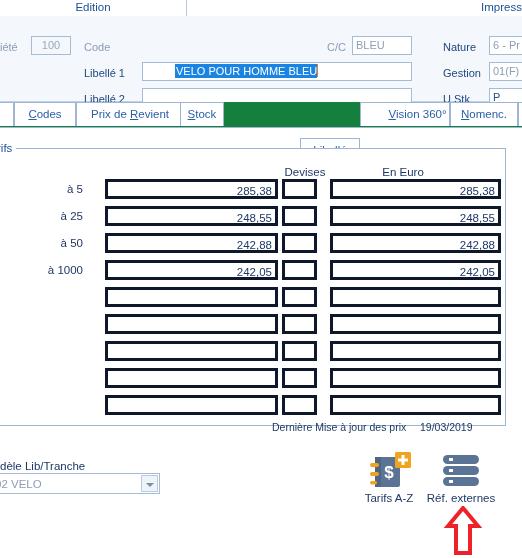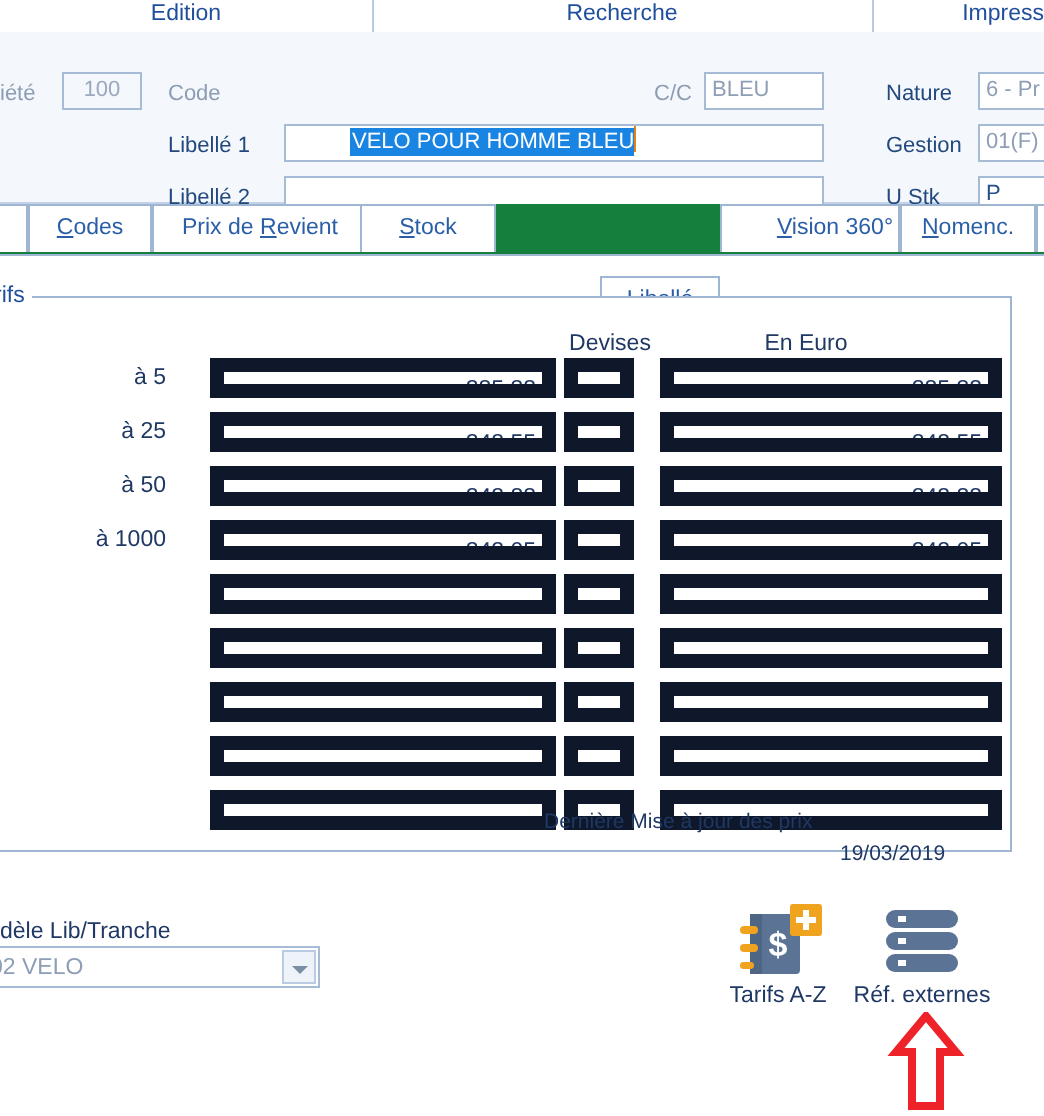--- a/index.html
+++ b/index.html
@@ -141,21 +141,21 @@
   .row-label {
     position: absolute;
     font-size: 11.5px;
     color: #1f3864;
     white-space: nowrap;
     text-align: right;
   }
   .cell {
     position: absolute;
     box-sizing: border-box;
-    border: 7px solid #0f172a;
+    border: 3px solid #0f172a;
     background: #ffffff;
     height: 20px;
     line-height: 18px;
     font-size: 11.5px;
     color: #1f3864;
     text-align: right;
     padding: 0 3px;
     overflow: hidden;
     white-space: nowrap;
   }
@@ -232,21 +232,20 @@
 
   .arrow-annot {
     position: absolute;
   }
 </style>
 </head>
 <body>
 
 <div class="ribbon-header">
   <div class="ribbon-cell sep-right" style="left:0px;width:186px;">Edition</div>
-  <div class="ribbon-cell sep-right" style="left:186px;width:250px;">Recherche</div>
   <div class="ribbon-cell" style="left:436px;width:86px;text-align:right;">Impress</div>
 </div>
 
 <div class="form-panel">
 
   <div class="fld-label muted" style="left:0px; top:24px;">iété</div>
   <div class="fld-box disabled" style="left:31px; top:20px; width:40px; text-align:center;">100</div>
 
   <div class="fld-label muted" style="left:84px; top:24px;">Code</div>
 
@@ -272,21 +271,21 @@
 <div class="tabbar">
   <div class="tab active" style="left:-28px; width:42px;">
     
   </div>
   <div class="tab" style="left:14px; width:62px;">
     <u>C</u><span>odes</span>
   </div>
   <div class="tab" style="left:76px; width:108px;">
     <span>Prix de </span><u>R</u><span>evient</span>
   </div>
-  <div class="tab" style="left:180px; width:68px;">
+  <div class="tab" style="left:180px; width:44px;">
     <u>S</u><span>tock</span>
   </div>
   <div class="tab" style="left:300px; width:60px;margin-top:36px;">
     <span>Li</span><u>b</u><span>ellé</span>
   </div>
   <div class="tab" style="left:360px; width:90px;padding-left:25px;">
     <u>V</u><span>ision 360°</span>
   </div>
   <div class="tab" style="left:450px; width:68px;">
     <u>N</u><span>omenc.</span>
@@ -335,21 +334,21 @@
   <div class="cell" style="left:343px; top:192px; width:171px;"></div>
 
   <div class="cell" style="left:118px; top:219px; width:173px;"></div>
   <div class="cell" style="left:295px; top:219px; width:35px;"></div>
   <div class="cell" style="left:343px; top:219px; width:171px;"></div>
 
   <div class="cell" style="left:118px; top:246px; width:173px;"></div>
   <div class="cell" style="left:295px; top:246px; width:35px;"></div>
   <div class="cell" style="left:343px; top:246px; width:171px;"></div>
 
-  <div class="maj-label" style="left:285px; top:256px;">Dernière Mise à jour des prix</div>
+  <div class="maj-label" style="left:285px; top:272px;">Dernière Mise à jour des prix</div>
   <div class="maj-date" style="left:433px; top:272px;">19/03/2019</div>
 </div>
 
 <div class="bottom-label" style="left:0px; top:460px;">dèle Lib/Tranche</div>
 
 <div class="combo" style="left:-10px; top:473px; width:170px;">
   <div class="combo-val">02 VELO</div>
   <div class="combo-btn">
     <div class="combo-arrow"></div>
   </div>

